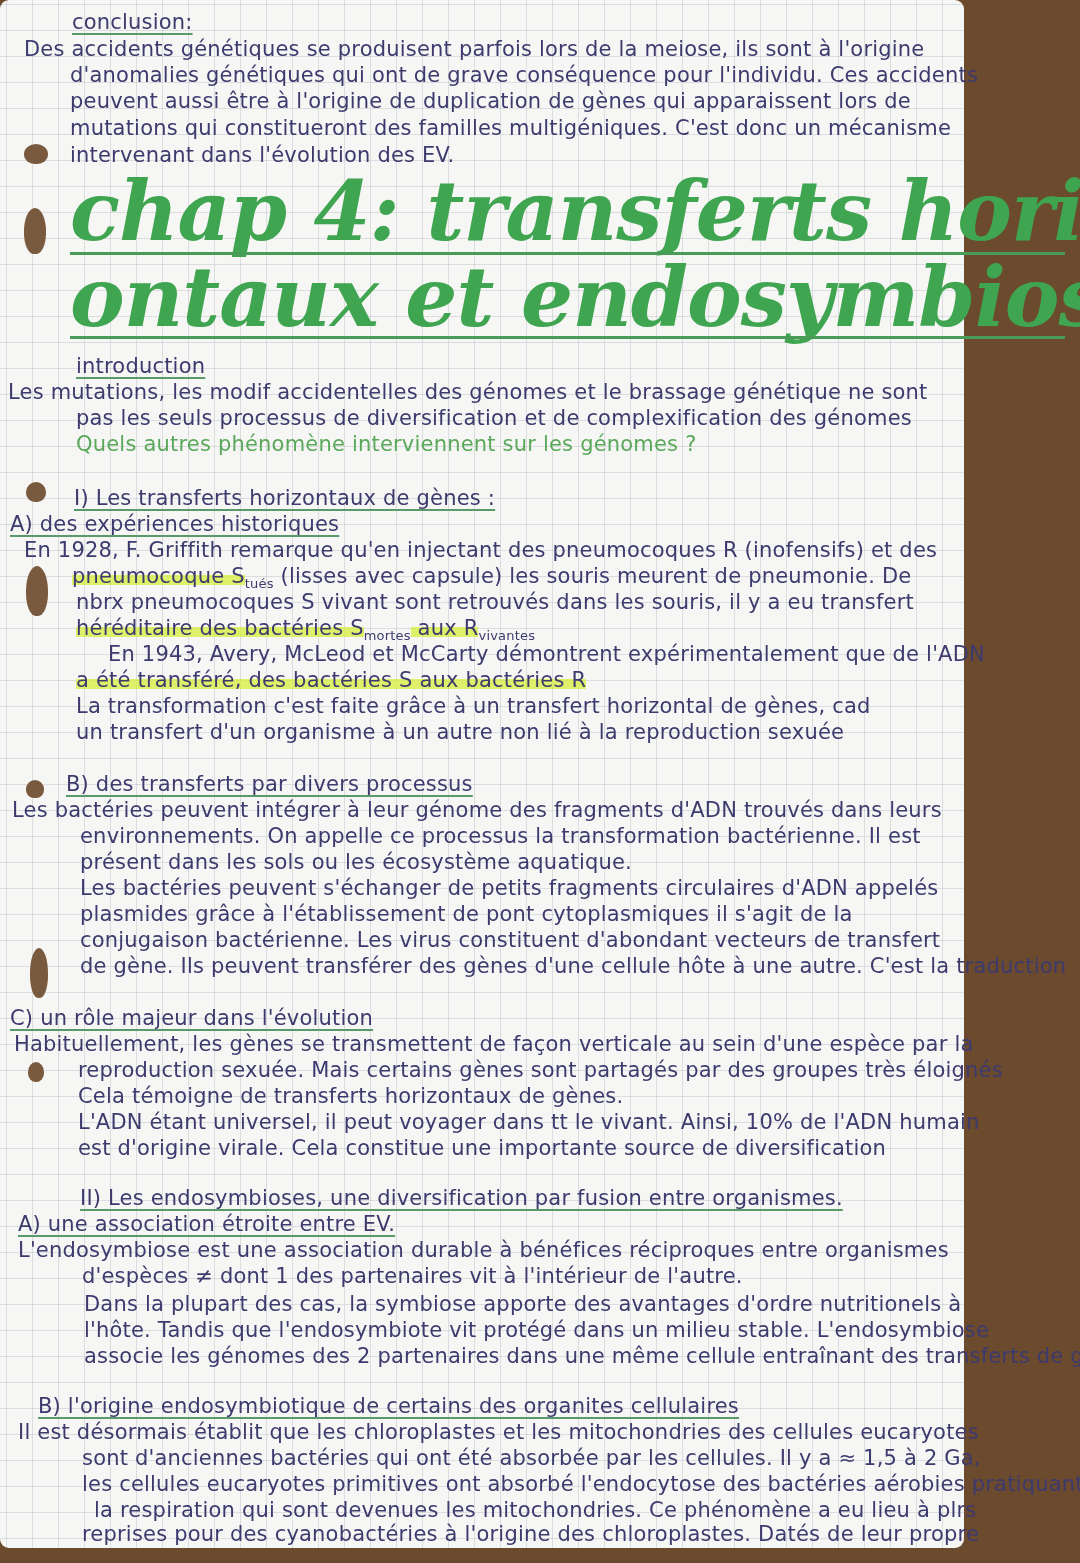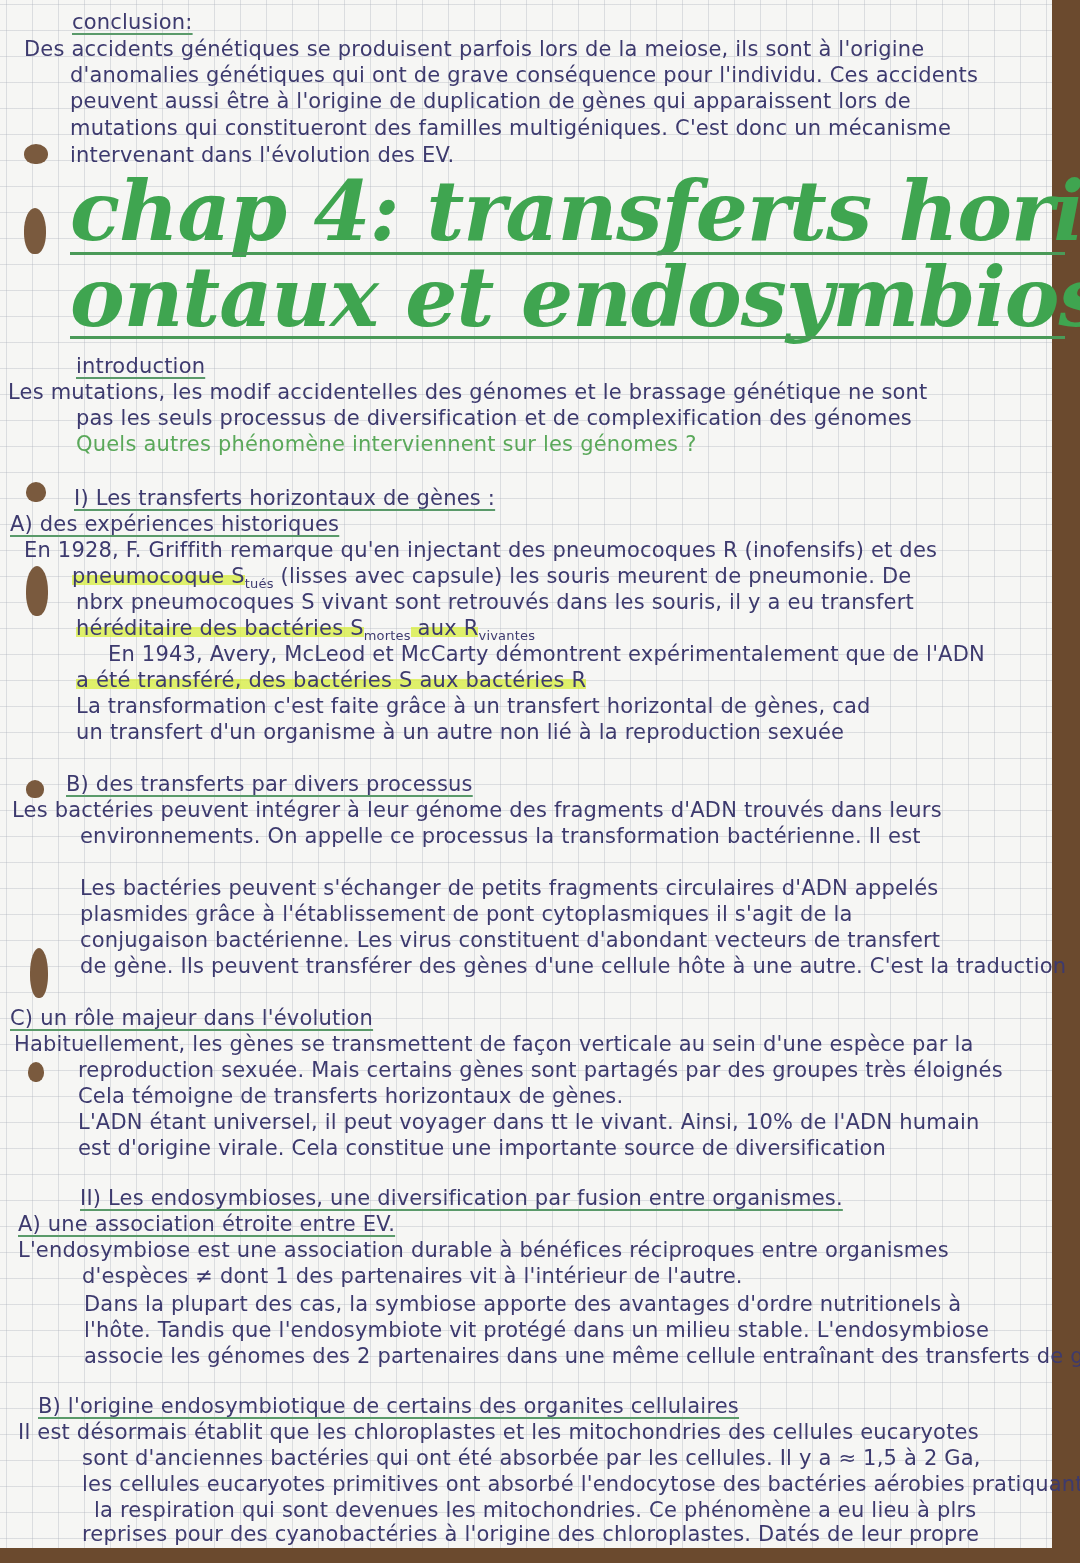--- a/index.html
+++ b/index.html
@@ -2,27 +2,28 @@
 <html><head>
   <meta charset="utf-8">
   <style>
     html, body { margin: 0; padding: 0; }
     body {
       width: 1080px; height: 1563px; overflow: hidden;
       background: #6b4a2e;
       font-family: "DejaVu Sans", sans-serif;
     }
     .page {
-      position: absolute; left: 0; top: 0; width: 1052px; height: 1548px;
+      position: absolute; left: 0; top: 0; width: 964px; height: 1548px;
       background-color: #f6f6f4;
       background-image:
         linear-gradient(to right, rgba(170,175,185,0.35) 1px, transparent 1px),
         linear-gradient(to bottom, rgba(170,175,185,0.35) 1px, transparent 1px);
       background-size: 26px 26px;
       background-position: 6px 4px;
+      border-radius: 9px;
     }
     .hole {
       position: absolute; background: #7a5a3e; border-radius: 50% 50% 45% 45%;
     }
     .line {
       position: absolute; white-space: nowrap;
       font-family: "DejaVu Sans", sans-serif;
       font-size: 21px; color: #3d3a6e; letter-spacing: 0.2px;
     }
     .hl { background: linear-gradient(to bottom, transparent 45%, rgba(215,238,60,0.75) 45%, rgba(215,238,60,0.75) 88%, transparent 88%); }
@@ -77,20 +78,21 @@
     <span class="hl">héréditaire des bactéries S</span><sub>mortes</sub><span class="hl"> aux R</span><sub>vivantes</sub>
   </div>
   <div class="line" style="left:76px;top:642px;margin-left:32px;">En 1943, Avery, McLeod et McCarty démontrent expérimentalement que de l'ADN</div>
   <div class="line hl" style="left:76px;top:668px;">a été transféré, des bactéries S aux bactéries R</div>
   <div class="line" style="left:76px;top:694px;">La transformation c'est faite grâce à un transfert horizontal de gènes, cad</div>
   <div class="line" style="left:76px;top:720px;">un transfert d'un organisme à un autre non lié à la reproduction sexuée</div>
 
   <div class="line ul-green" style="left:66px;top:772px;">B) des transferts par divers processus</div>
   <div class="line" style="left:12px;top:798px;">Les bactéries peuvent intégrer à leur génome des fragments d'ADN trouvés dans leurs</div>
   <div class="line" style="left:80px;top:824px;">environnements. On appelle ce processus la transformation bactérienne. Il est</div>
+  <div class="line" style="left:80px;top:850px;">présent dans les sols ou les écosystème aquatique.</div>
   <div class="line" style="left:80px;top:876px;">Les bactéries peuvent s'échanger de petits fragments circulaires d'ADN appelés</div>
   <div class="line" style="left:80px;top:902px;">plasmides grâce à l'établissement de pont cytoplasmiques il s'agit de la</div>
   <div class="line" style="left:80px;top:928px;">conjugaison bactérienne. Les virus constituent d'abondant vecteurs de transfert</div>
   <div class="line" style="left:80px;top:954px;">de gène. Ils peuvent transférer des gènes d'une cellule hôte à une autre. C'est la traduction</div>
 
   <div class="line ul-green" style="left:10px;top:1006px;">C) un rôle majeur dans l'évolution</div>
   <div class="line" style="left:14px;top:1032px;">Habituellement, les gènes se transmettent de façon verticale au sein d'une espèce par la</div>
   <div class="line" style="left:78px;top:1058px;">reproduction sexuée. Mais certains gènes sont partagés par des groupes très éloignés</div>
   <div class="line" style="left:78px;top:1084px;">Cela témoigne de transferts horizontaux de gènes.</div>
   <div class="line" style="left:78px;top:1110px;">L'ADN étant universel, il peut voyager dans tt le vivant. Ainsi, 10% de l'ADN humain</div>

